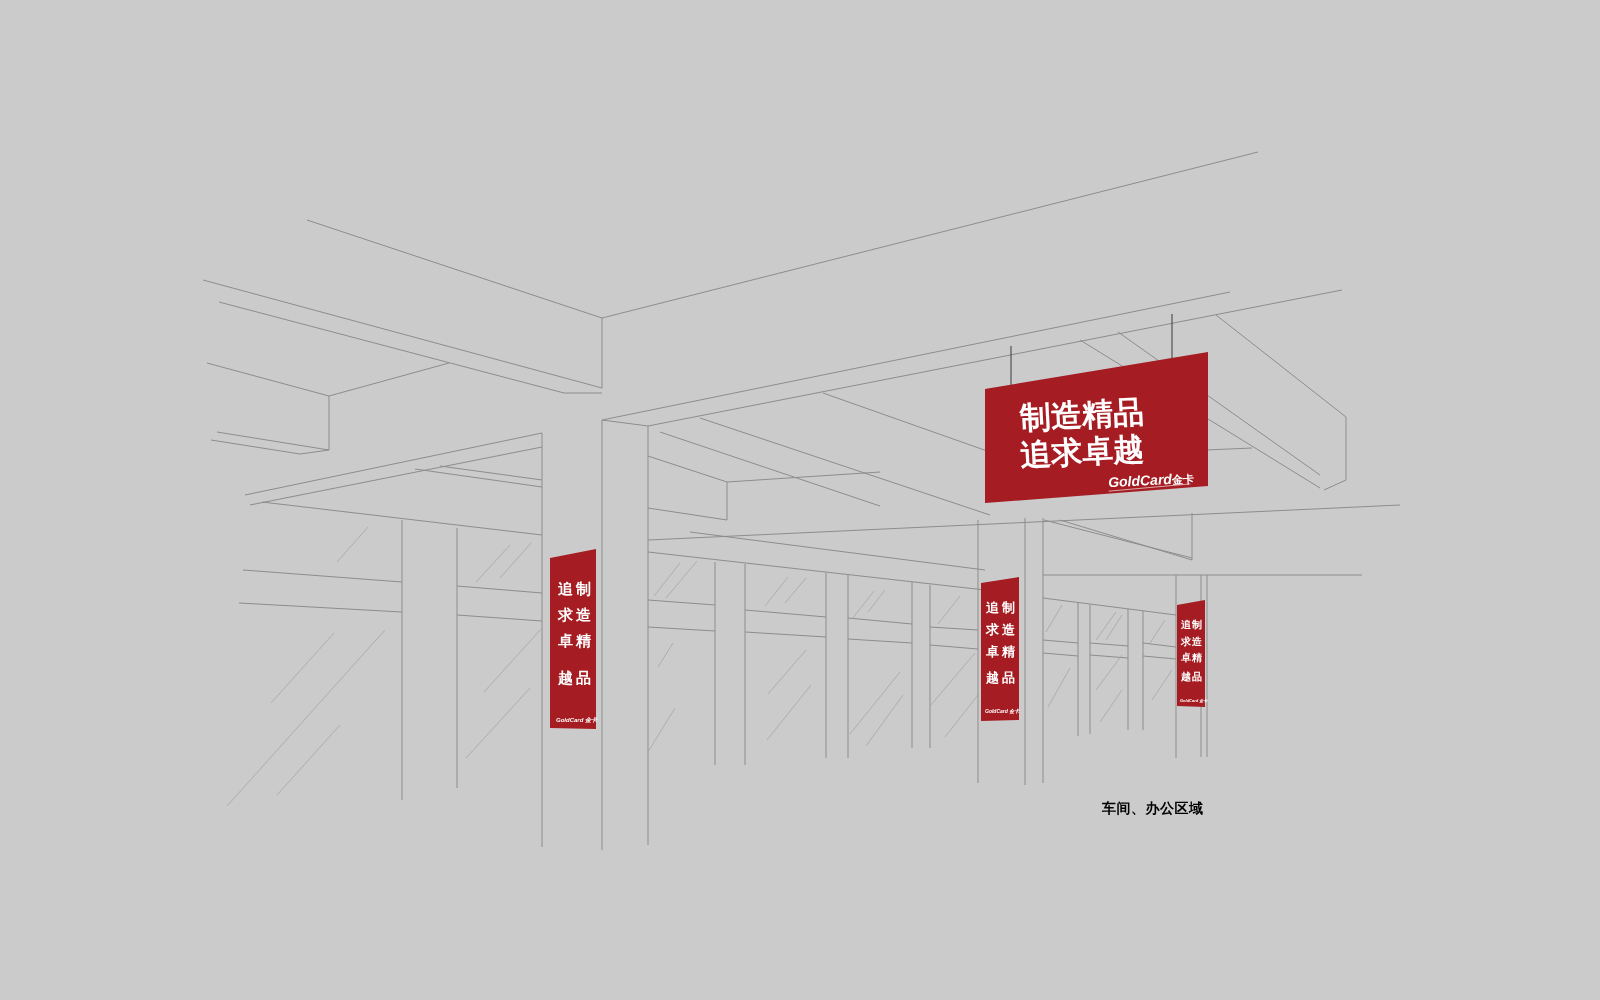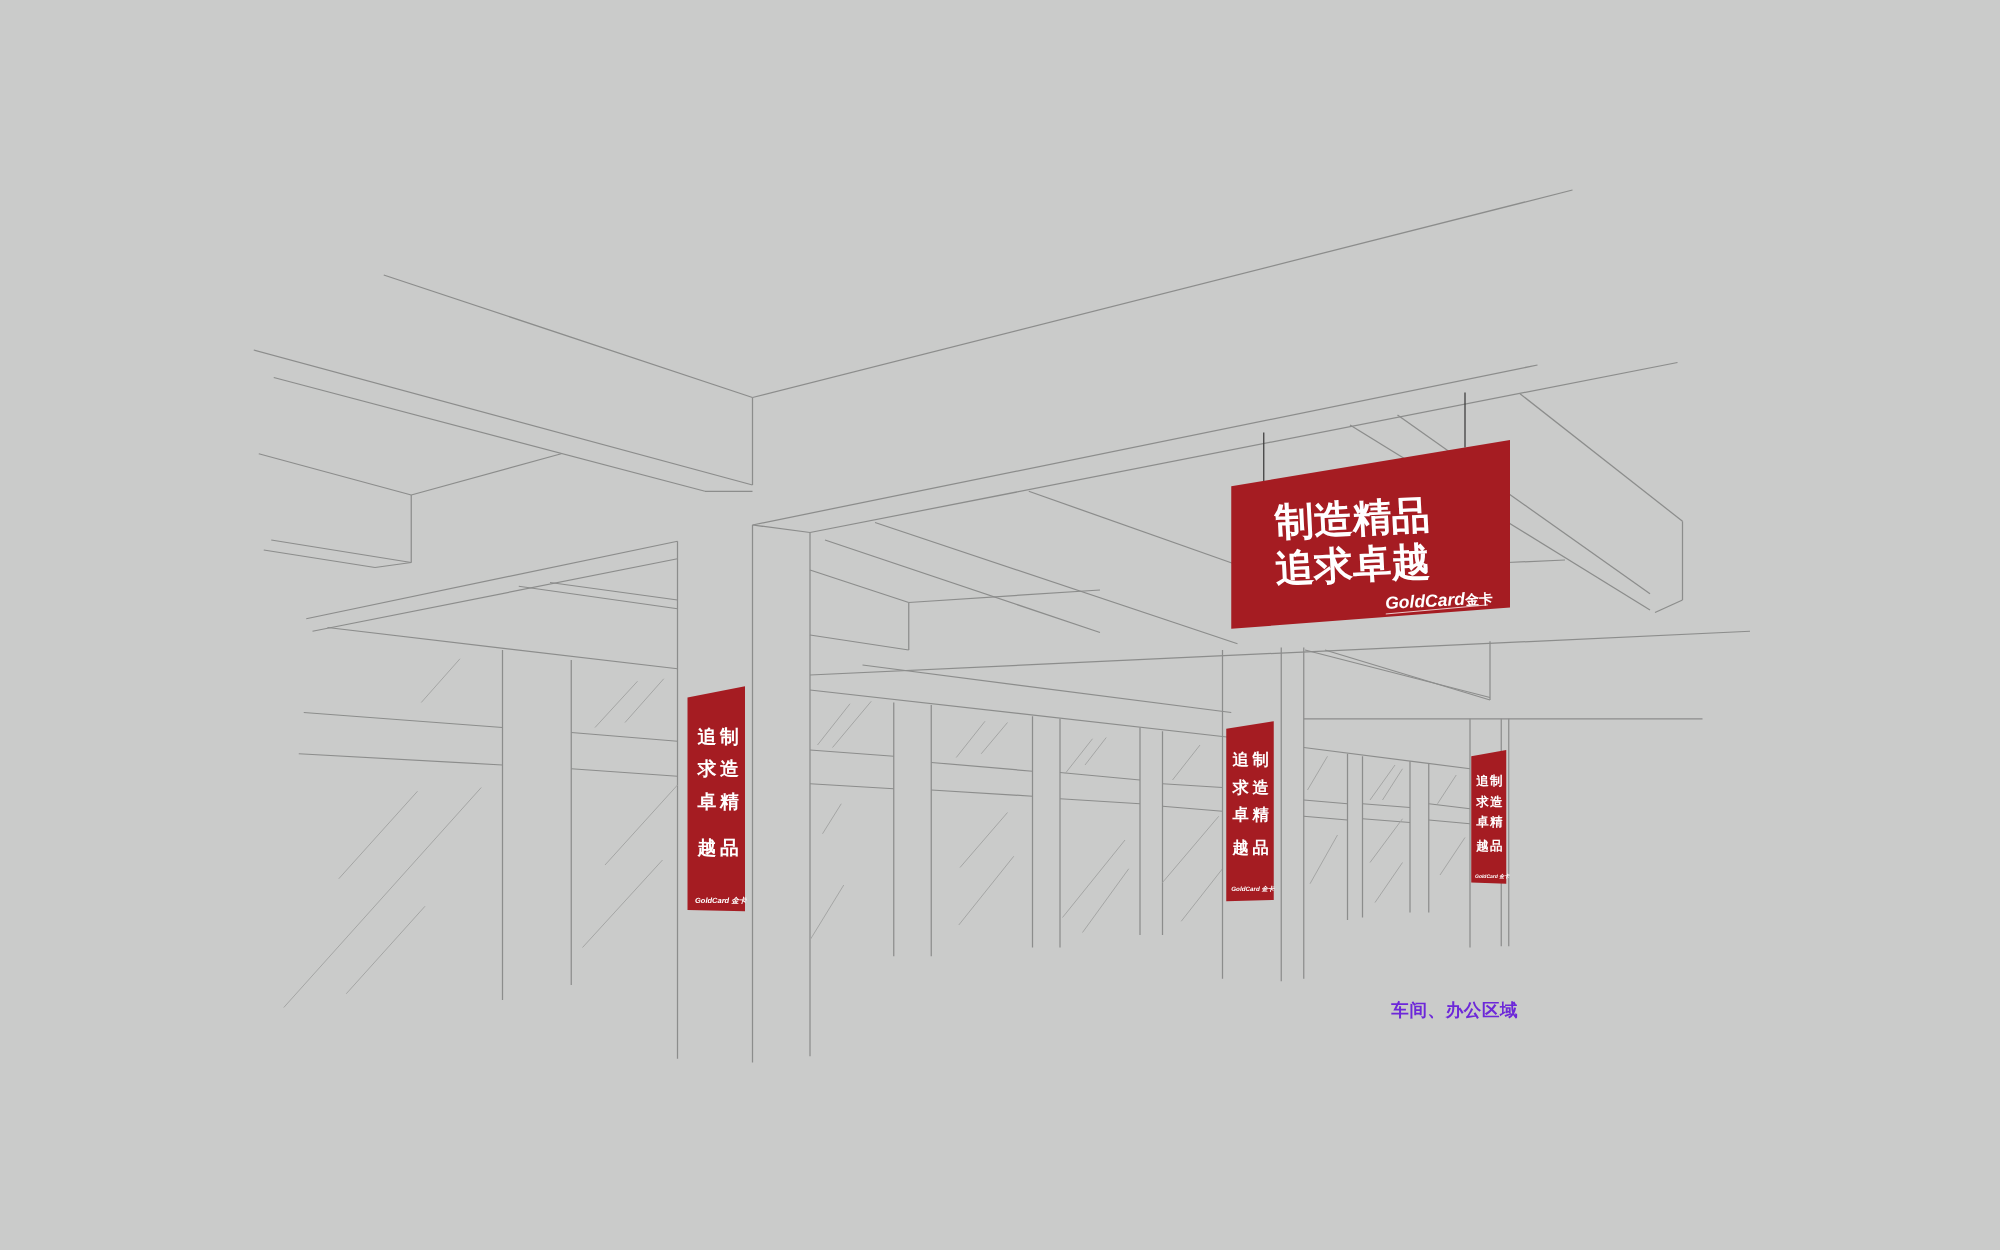--- a/index.html
+++ b/index.html
@@ -10,24 +10,23 @@
     position: relative;
   }
   #scene { position: absolute; left: 0; top: 0; width: 1600px; height: 1000px; }
   .ln { stroke: #8c8d8c; stroke-width: 1; fill: none; }
   .ln-lite { stroke: #a5a6a5; stroke-width: 0.8; fill: none; }
   .wire { stroke: #3b3b3b; stroke-width: 1; }
   .sign-text { fill: #ffffff; font-weight: bold; font-family: "DejaVu Sans", sans-serif; }
   .logo-text { fill: #ffffff; font-weight: bold; font-style: italic; font-family: "Liberation Sans", sans-serif; }
   .caption {
     position: absolute; left: 1102px; top: 800px;
-    font-size: 14px; color: #6d28d9; font-weight: bold;
+    font-size: 14px; color: #000000; font-weight: bold;
     letter-spacing: 0.5px;
     font-family: "DejaVu Sans", sans-serif;
-    margin-left: 11px;
   }
 </style>
 </head>
 <body>
 
 <svg id="scene" viewBox="0 0 1600 1000" xmlns="http://www.w3.org/2000/svg">
 
   <g>
 
     <line class="ln" x1="307" y1="220" x2="602" y2="318"></line>

